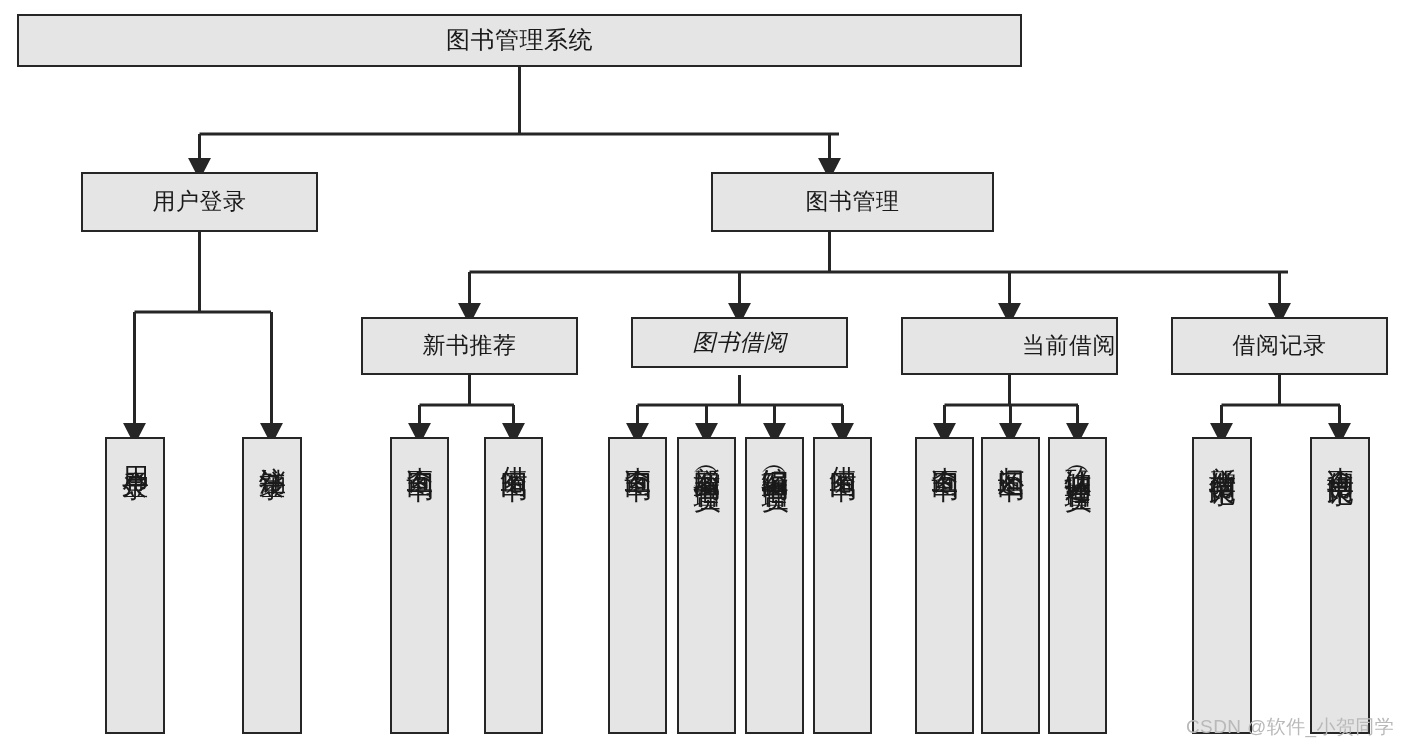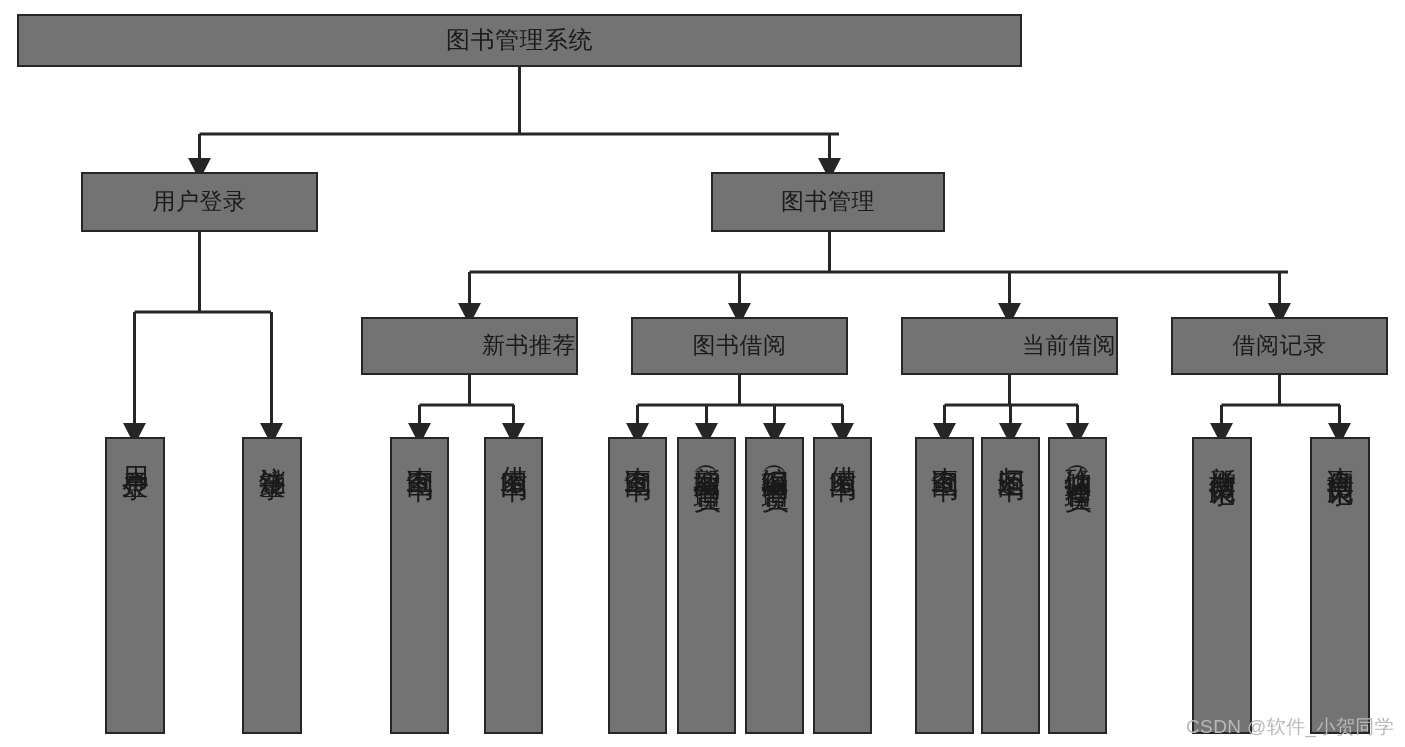--- a/index.html
+++ b/index.html
@@ -25,21 +25,21 @@
     left: 0;
     top: 0;
     width: 1405px;
     height: 747px;
     overflow: visible;
   }
   .node {
     position: absolute;
     box-sizing: border-box;
     border: 2.5px solid #262626;
-    background: #737373;
+    background: #e5e5e5;
     display: flex;
     align-items: center;
     justify-content: center;
     color: #1a1a1a;
     z-index: 3;
   }
   .node-label {
     display: block;
     line-height: 1.18;
     letter-spacing: 0.5px;
@@ -131,28 +131,28 @@
     </g>
   </svg>
 
   <div class="node root horizontal" style="left:17px; top:14px; width:1005px; height:53px;">
     <span class="node-label">图书管理系统</span>
   </div>
 
   <div class="node horizontal" style="left:81px; top:172px; width:237px; height:60px;">
     <span class="node-label">用户登录</span>
   </div>
-  <div class="node horizontal" style="left:711px; top:172px; width:234px; height:60px;">
+  <div class="node horizontal" style="left:711px; top:172px; width:283px; height:60px;">
     <span class="node-label">图书管理</span>
   </div>
 
-  <div class="node horizontal" style="left:361px; top:317px; width:217px; height:58px;justify-content:flex-end;">
+  <div class="node horizontal" style="left:361px; top:317px; width:217px; height:58px;">
     <span class="node-label">新书推荐</span>
   </div>
-  <div class="node horizontal" style="left:631px; top:317px; width:217px; height:58px;">
+  <div class="node horizontal" style="left:631px; top:317px; width:217px; height:51px;font-style:italic;">
     <span class="node-label">图书借阅</span>
   </div>
   <div class="node horizontal" style="left:901px; top:317px; width:217px; height:58px;justify-content:flex-end;">
     <span class="node-label">当前借阅</span>
   </div>
   <div class="node horizontal" style="left:1171px; top:317px; width:217px; height:58px;text-align:center;">
     <span class="node-label">借阅记录</span>
   </div>
 
   <div class="node vertical" style="left:105px; top:437px; width:60px; height:297px;">

